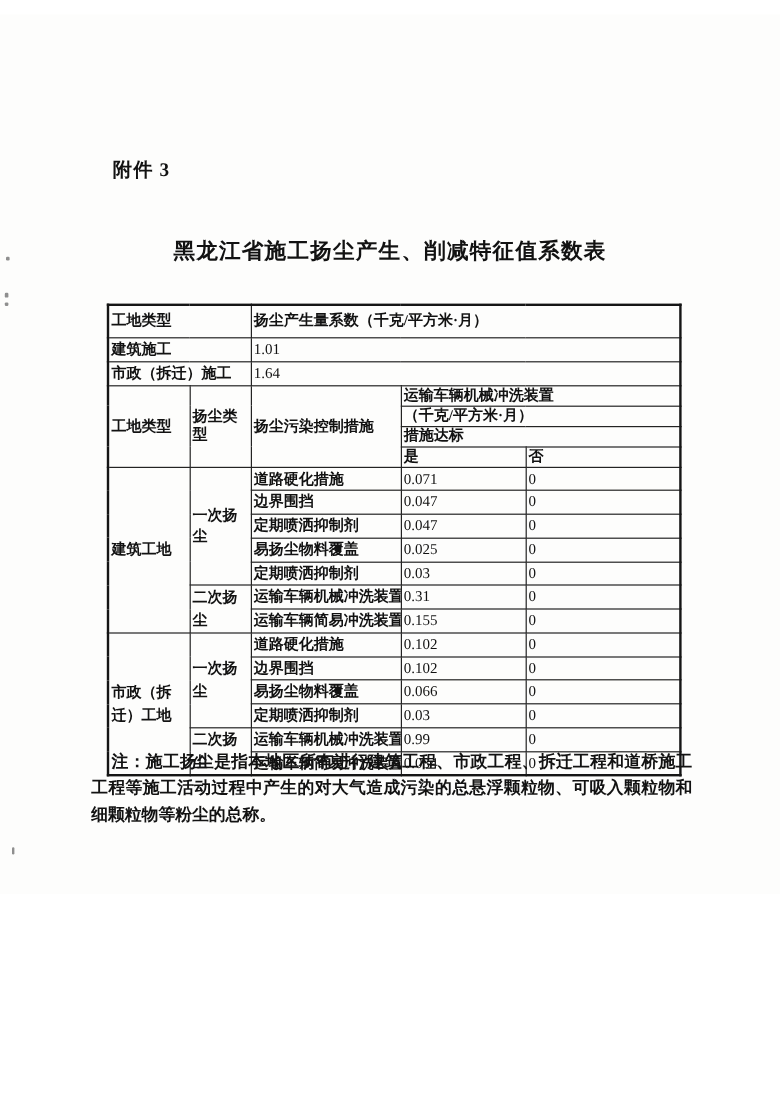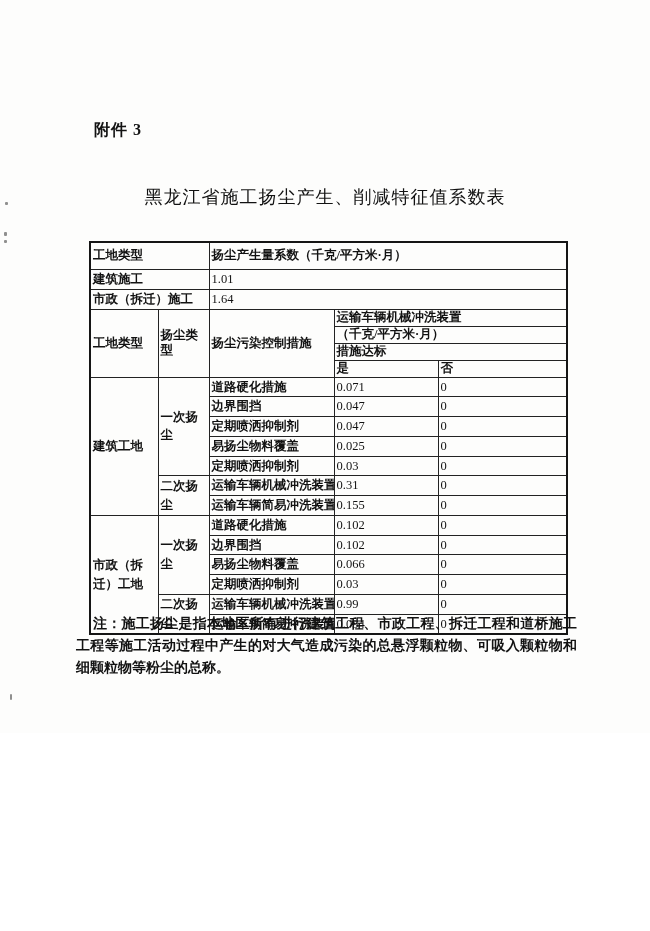--- a/index.html
+++ b/index.html
@@ -1,27 +1,28 @@
 <!DOCTYPE html>
 <html><head>
 <meta charset="utf-8">
 <style>
   html,body { margin:0; padding:0; background:#ffffff; }
   .page {
     position:relative; width:650px; height:733px; background:#fdfdfc;
     font-family:"Liberation Serif","DejaVu Serif",serif; color:#121212;
     overflow:hidden;
+    margin-top:12px;
   }
   .attachment {
     position:absolute; left:94px; top:120px;
     font-size:16px; font-weight:bold; letter-spacing:1px;
   }
   .title {
     position:absolute; left:0; top:185px; width:650px; margin:0;
-    text-align:center; font-size:18px; font-weight:normal; letter-spacing:1px;
+    text-align:center; font-size:18px; font-weight:bold; letter-spacing:1px;
   }
   table.coef {
     position:absolute; left:89px; top:241px; width:477px;
     border-collapse:collapse; table-layout:fixed;
     border:2px solid #151515;
     font-size:12.5px; font-weight:600;
   }
   table.coef td {
     border:1px solid #232323; vertical-align:middle;
     padding:0 2px; line-height:1.5; overflow:hidden;

